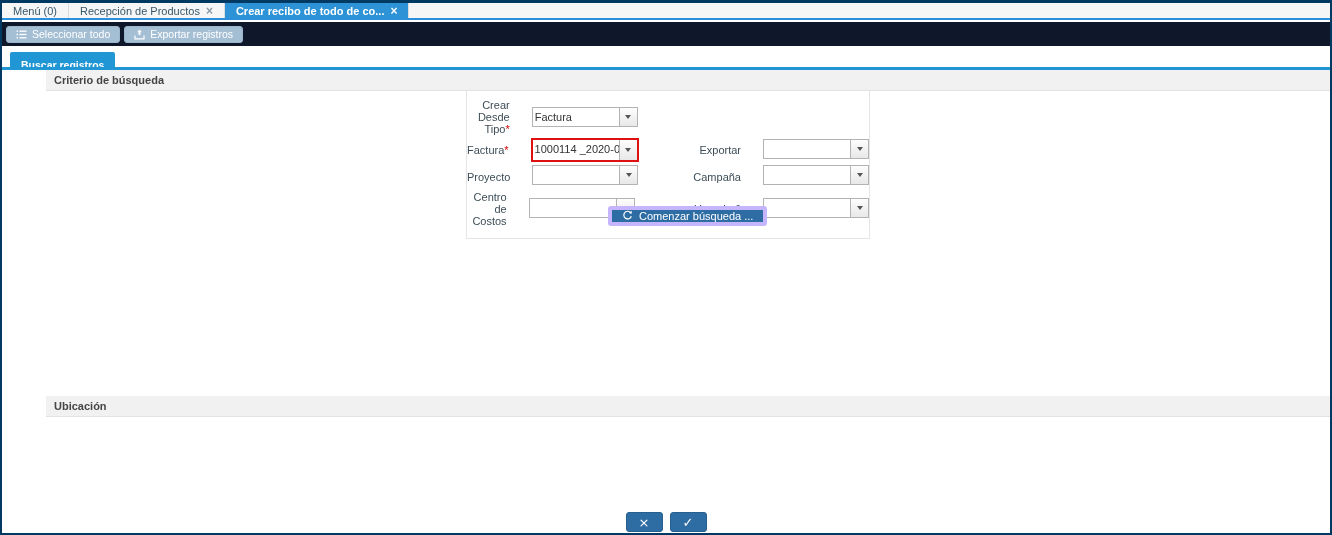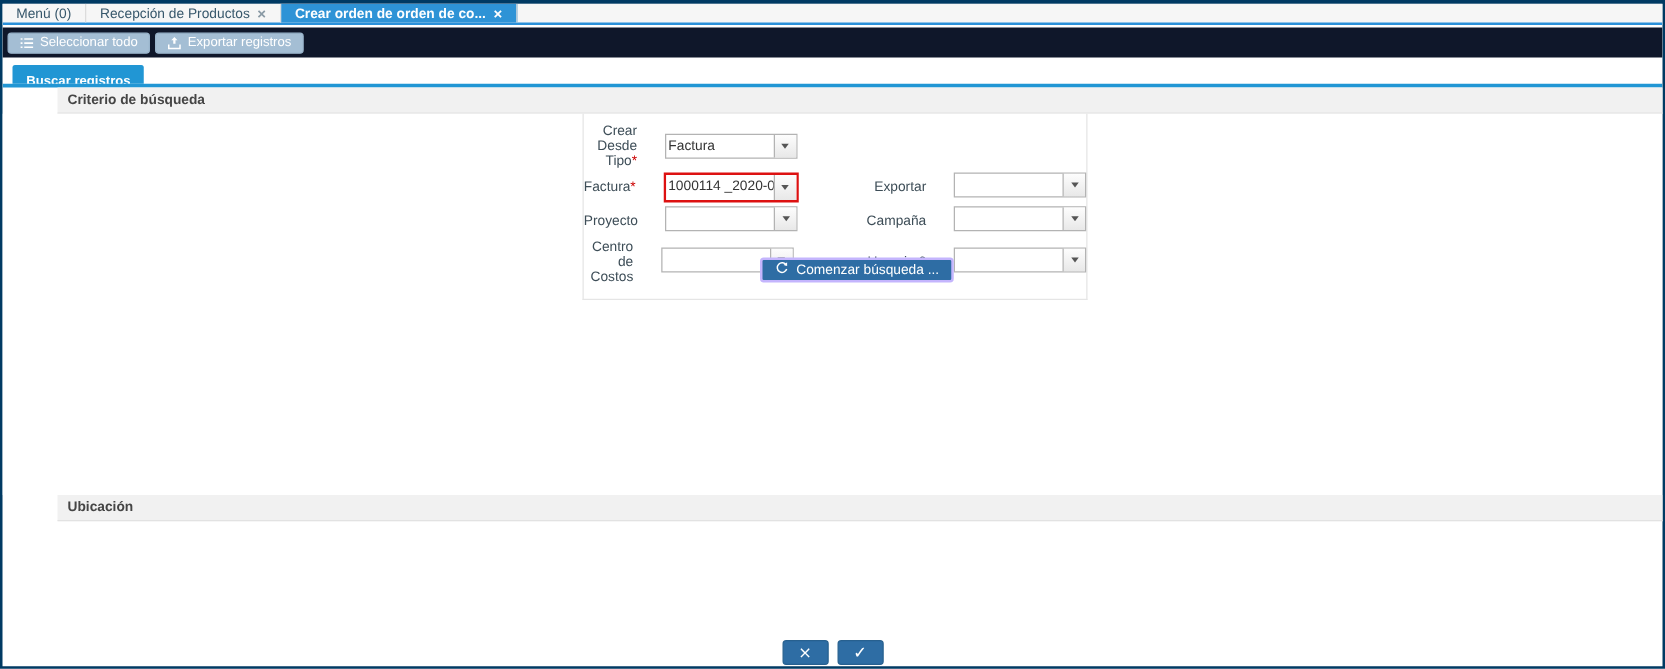--- a/index.html
+++ b/index.html
@@ -123,21 +123,21 @@
     display:inline-flex;
     border:2px solid #dd1111;
   }
   .combo-wrap-error .combo { border:none; width:104px; }
   .fld-cell { width:110px; }
   .search-btn {
     position:absolute; left:606px; top:115px;
     height:20px; padding:0 10px;
     display:inline-flex; align-items:center; gap:6px;
     background:#2e6da4; color:#ffffff;
-    border:2px solid #c4b5fd; border-radius:3px;
+    border:4px solid #c4b5fd; border-radius:3px;
     font-size:11px; cursor:pointer;
   }
   
   .param-row {
     position:absolute; left:0; top:415px; width:100%; height:23px;
     background:#ffffff; border-bottom:1px solid #e5e5e5;
   }
   .param-label {
     position:absolute; left:0; top:0; width:182px; height:22px;
     text-align:right; line-height:22px;
@@ -175,21 +175,21 @@
 
   <div class="tabrow">
     <div class="wtab">
       <span>Menú (0)</span>
     </div>
     <div class="wtab">
       <span>Recepción de Productos</span>
       <span class="close-x">×</span>
     </div>
     <div class="wtab active">
-      <span>Crear orden de orden de co...</span>
+      <span>Crear recibo de todo de co...</span>
       <span class="close-x">×</span>
     </div>
   </div>
 
   <div class="toolbar">
     <button class="tbtn">
       <span>
         <svg width="11" height="11" viewBox="0 0 11 11">
           <g stroke="#ffffff" stroke-width="1.3">
             <line x1="0.5" y1="2.2" x2="2" y2="2.2"></line>

